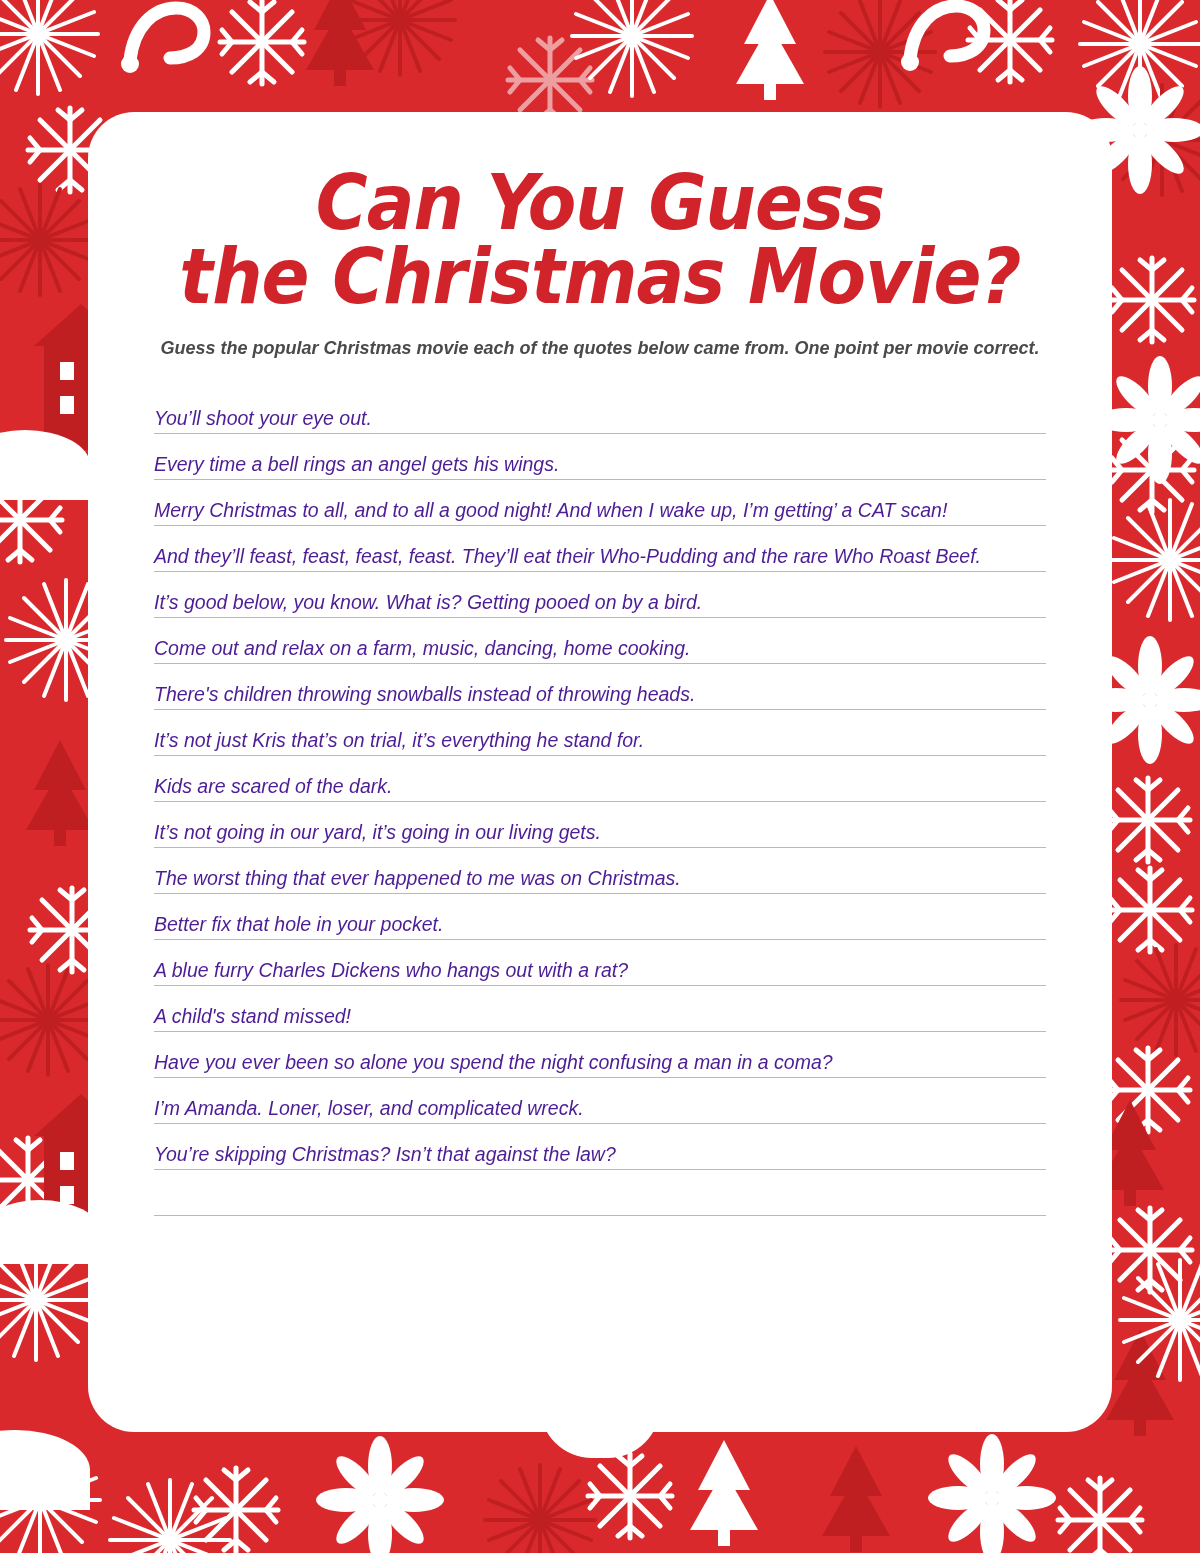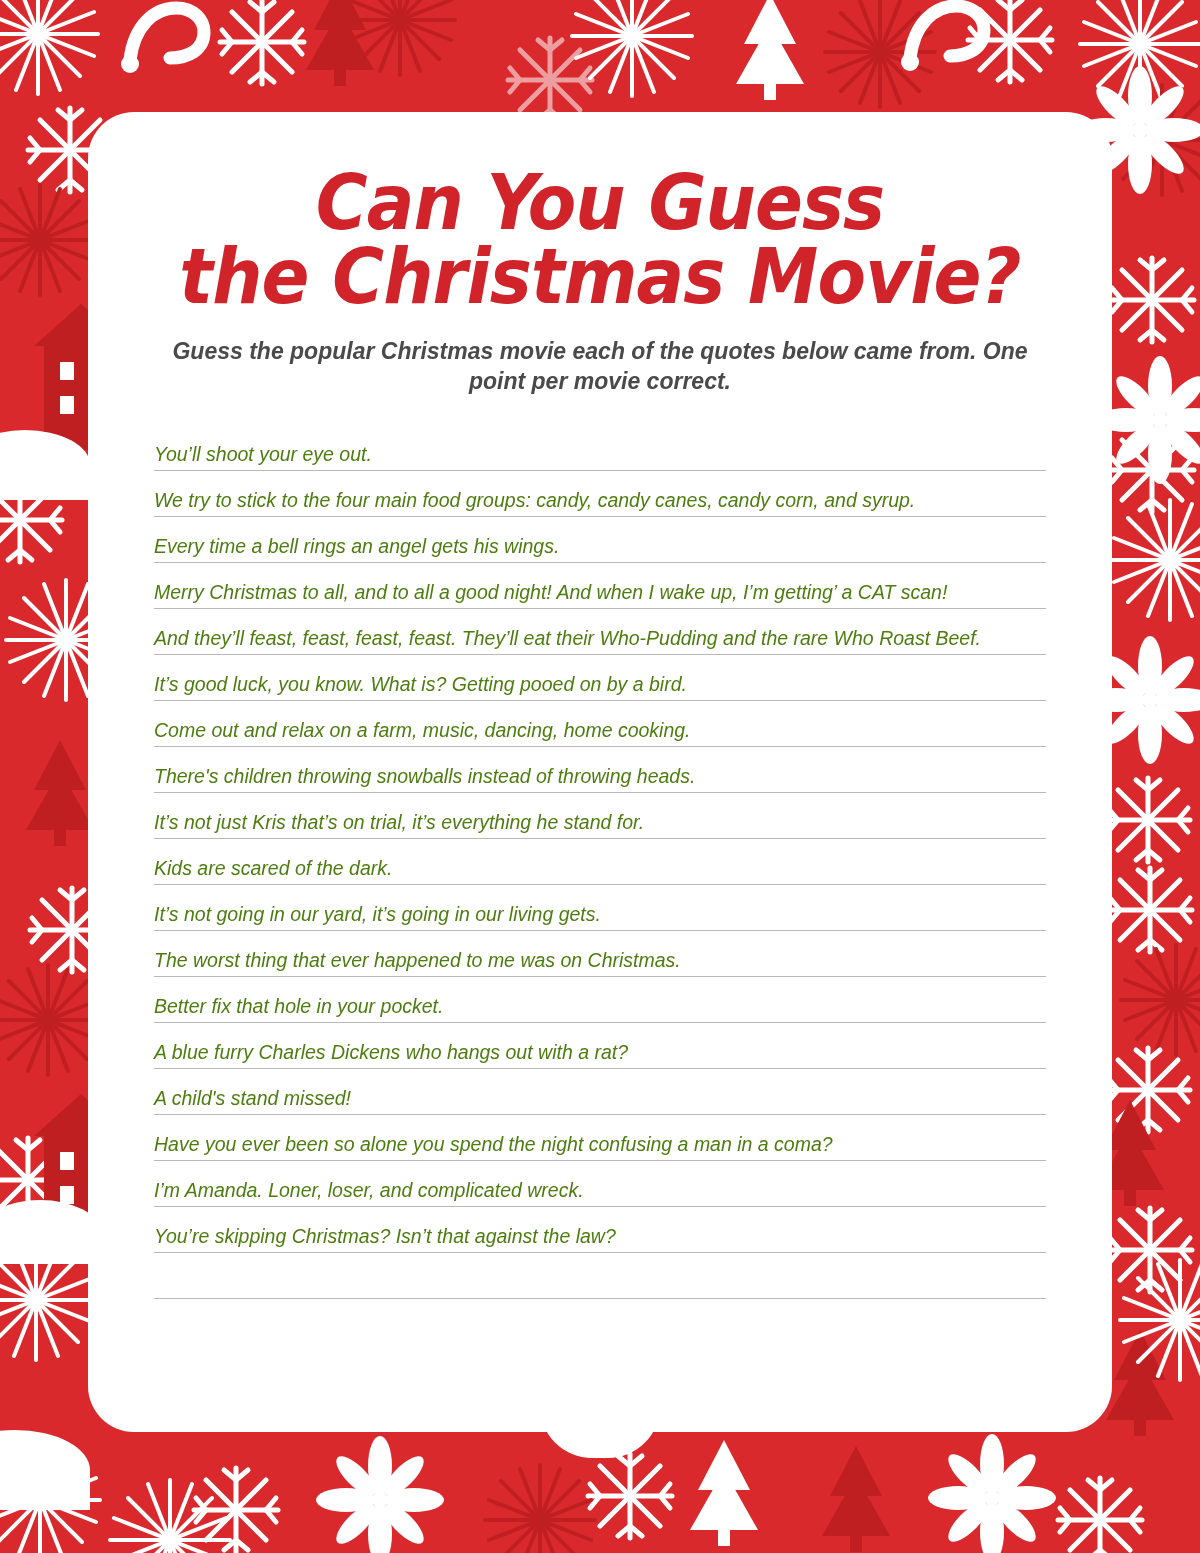--- a/index.html
+++ b/index.html
@@ -69,39 +69,39 @@
     letter-spacing: -1px;
     margin: 14px 0 0 0;
     transform: scaleX(0.93);
   }
   .title .l2 { display: block; }
 
   .subtitle {
     text-align: center;
     color: #4a4a4a;
     font-weight: bold;
-    font-size: 23px;
+    font-size: 18px;
     line-height: 1.3;
     margin: 22px auto 0 auto;
     width: 900px;
   }
 
   .quotes {
     margin: 28px 36px 0 36px;
   }
   .quote-row {
     border-bottom: 1px solid #b9b9b9;
     height: 46px;
     display: flex;
     align-items: flex-end;
     padding-bottom: 3px;
     box-sizing: border-box;
   }
   .quote-text {
-    color: #4d7c0f;
+    color: #4c1d95;
     font-size: 19.5px;
     line-height: 1.2;
     white-space: nowrap;
   }
   .quote-row.blank .quote-text { color: transparent; }
 
   
   svg { display: block; }
 </style>
 </head>
@@ -271,33 +271,30 @@
     <span class="l2">the Christmas Movie?</span>
   </h1>
 
   <p class="subtitle">Guess the popular Christmas movie each of the quotes below came from. One point per movie correct.</p>
 
   <div class="quotes">
     <div class="quote-row">
         <span class="quote-text">You’ll shoot your eye out.</span>
       </div>
     <div class="quote-row">
-        <span class="quote-text">We try to stick to the four main food groups: candy, candy canes, candy corn, and syrup.</span>
-      </div>
-    <div class="quote-row">
         <span class="quote-text">Every time a bell rings an angel gets his wings.</span>
       </div>
     <div class="quote-row">
         <span class="quote-text">Merry Christmas to all, and to all a good night! And when I wake up, I’m getting’ a CAT scan!</span>
       </div>
     <div class="quote-row">
         <span class="quote-text">And they’ll feast, feast, feast, feast. They’ll eat their Who-Pudding and the rare Who Roast Beef.</span>
       </div>
     <div class="quote-row">
-        <span class="quote-text">It’s good luck, you know. What is? Getting pooed on by a bird.</span>
+        <span class="quote-text">It’s good below, you know. What is? Getting pooed on by a bird.</span>
       </div>
     <div class="quote-row">
         <span class="quote-text">Come out and relax on a farm, music, dancing, home cooking.</span>
       </div>
     <div class="quote-row">
         <span class="quote-text">There's children throwing snowballs instead of throwing heads.</span>
       </div>
     <div class="quote-row">
         <span class="quote-text">It’s not just Kris that’s on trial, it’s everything he stand for.</span>
       </div>

